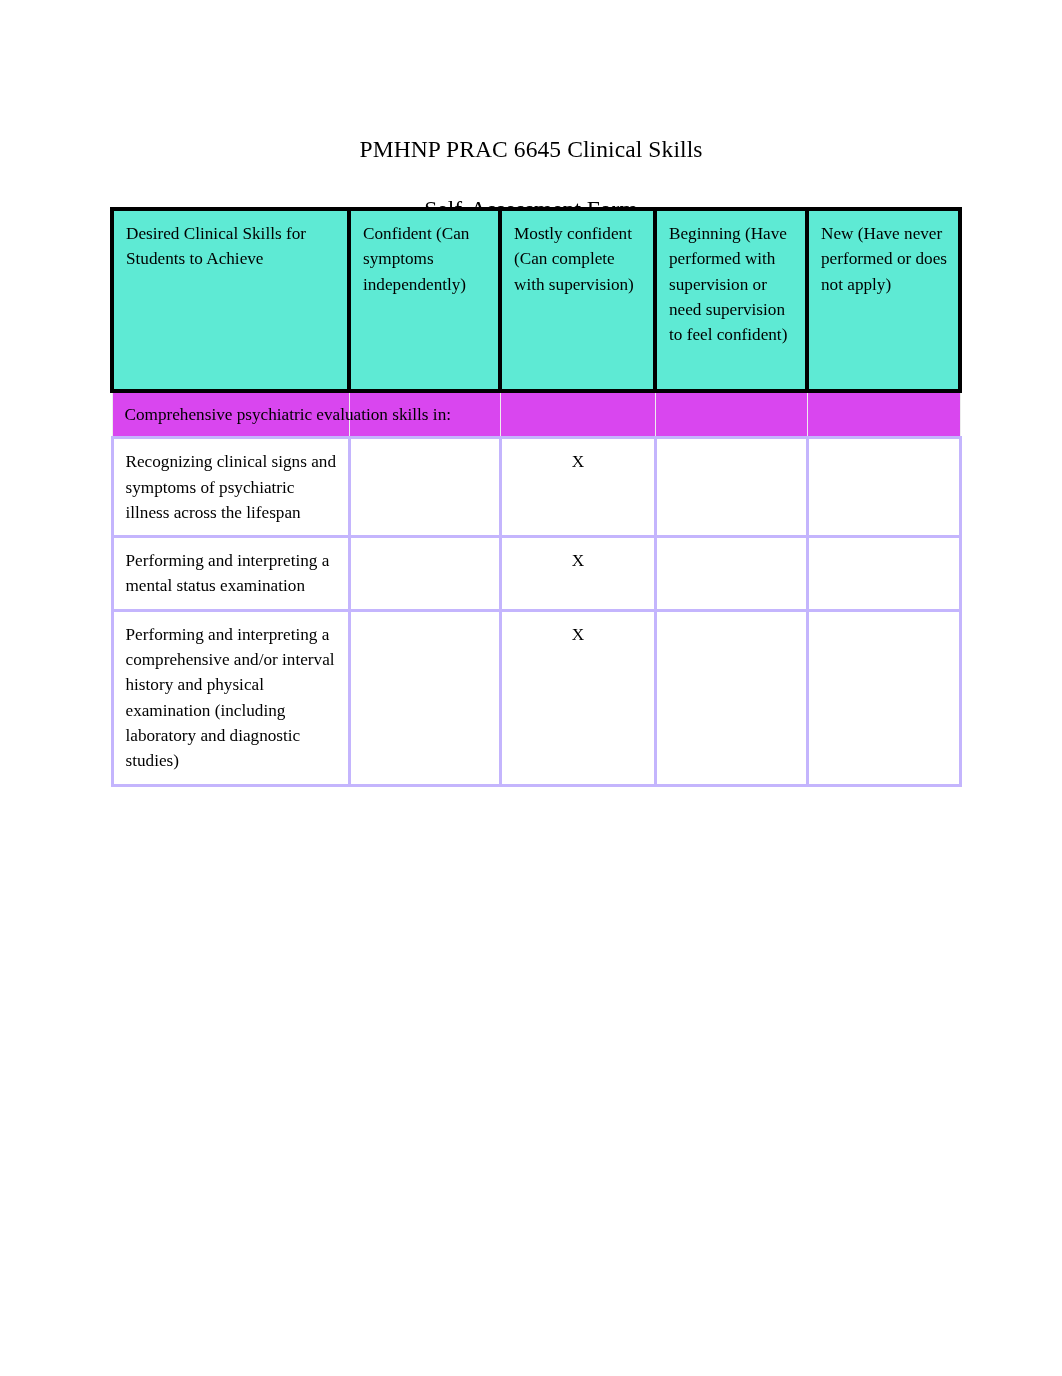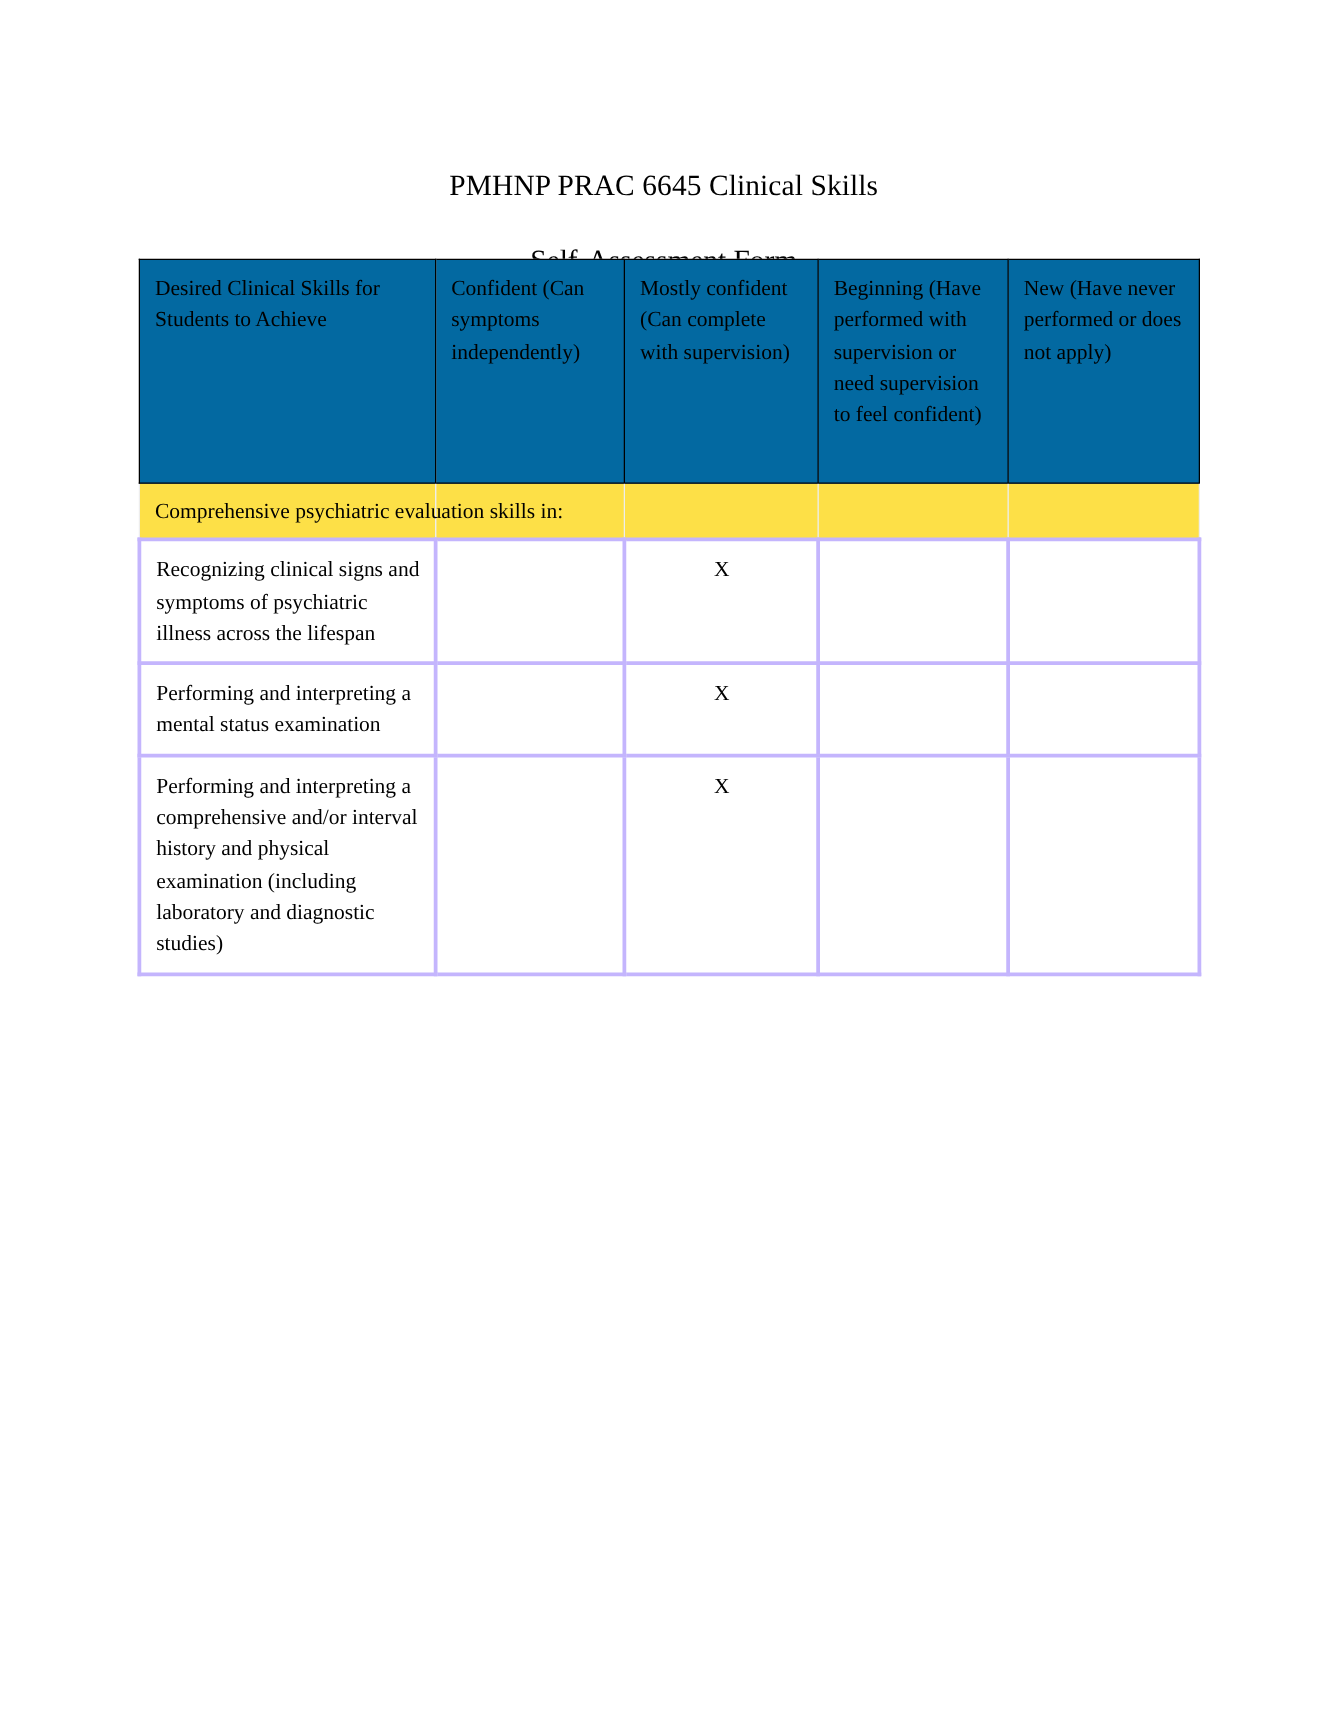--- a/index.html
+++ b/index.html
@@ -60,26 +60,26 @@
     line-height: 25.3px;
   }
   
   col.c0 { width: 237px; }
   col.c1 { width: 151px; }
   col.c2 { width: 155px; }
   col.c3 { width: 152px; }
   col.c4 { width: 153px; }
 
   thead td, tr.header-row td {
-    background: #0369a1;
-    border: 1px solid #000000;
+    background: #5eead4;
+    border: 4px solid #000000;
     height: 158px;
   }
   tr.section-row td {
-    background: #fde047;
+    background: #d946ef;
     border-left: 1px solid #ededed;
     border-right: 1px solid #ededed;
     border-top: 1px solid #ededed;
     border-bottom: 1px solid #ededed;
     padding-top: 9px;
     padding-bottom: 9px;
   }
   tr.section-row td.section-label {
     white-space: nowrap;
   }

